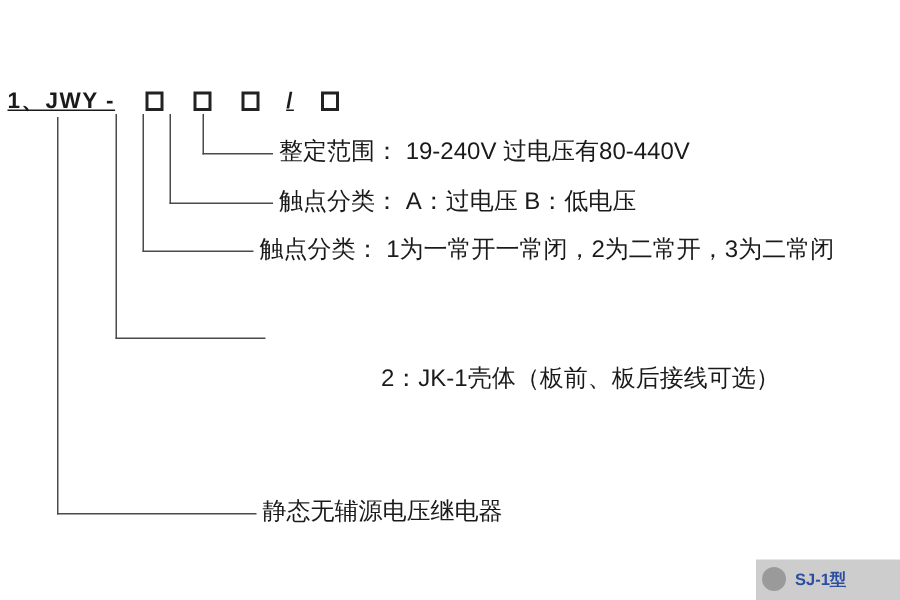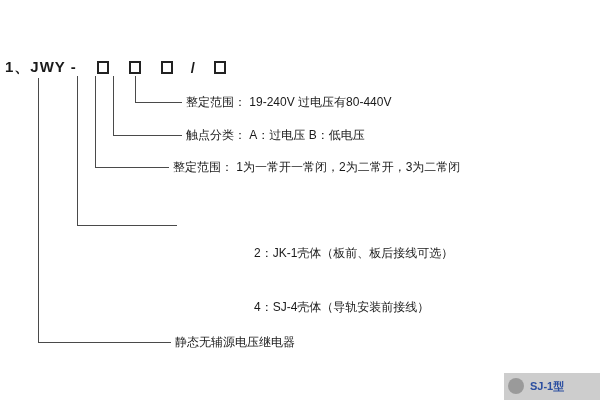--- a/index.html
+++ b/index.html
@@ -7,38 +7,38 @@
     position:relative;
     width:600px;height:400px;
     background:#ffffff;
     font-family:"Liberation Sans", sans-serif;
     color:#1a1a1a;
     overflow:hidden;
   }
   .model-row{
     position:absolute;left:5px;top:58px;
     display:flex;align-items:center;gap:20px;
-    font-size:15px;font-weight:600;letter-spacing:1px;
+    font-size:15px;font-weight:600;letter-spacing:1px;text-decoration:underline;
   }
   .model-row .slash{margin:0 -2px;font-weight:600;}
   .box{
     display:inline-block;
     width:12px;height:13px;
     border:2px solid #222;
     box-sizing:border-box;
     background:#fff;
   }
   .conn{
     position:absolute;
     border-left:1px solid #4a4a4a;
     border-bottom:1px solid #4a4a4a;
   }
   .lbl{
     position:absolute;
-    font-size:12px;
+    font-size:16px;
     line-height:14px;
     white-space:nowrap;
     color:#1a1a1a;
   }
   .watermark{
     position:absolute;right:0;bottom:0;
     width:96px;height:27px;
     background:#cdcdcd;
     display:flex;align-items:center;
     padding-left:26px;
@@ -74,24 +74,23 @@
   <div class="conn" style="left:135px;top:76px;width:46px;height:26px"></div>
   <div class="conn" style="left:113px;top:76px;width:68px;height:59px"></div>
   <div class="conn" style="left:95px;top:76px;width:73px;height:91px"></div>
   <div class="conn" style="left:77px;top:76px;width:99px;height:149px"></div>
   <div class="conn" style="left:38px;top:78px;width:132px;height:264px"></div>
 
   <div class="lbl" style="left:186px;top:95px">整定范围： 19-240V 过电压有80-440V</div>
 
   <div class="lbl" style="left:186px;top:128px">触点分类： A：过电压   B：低电压</div>
 
-  <div class="lbl" style="left:173px;top:160px">整定范围： 1为一常开一常闭，2为二常开，3为二常闭</div>
+  <div class="lbl" style="left:173px;top:160px">触点分类： 1为一常开一常闭，2为二常开，3为二常闭</div>
 
   <div class="lbl" style="left:254px;top:246px">2：JK-1壳体（板前、板后接线可选）</div>
-  <div class="lbl" style="left:254px;top:300px">4：SJ-4壳体（导轨安装前接线）</div>
 
   <div class="lbl" style="left:175px;top:335px">静态无辅源电压继电器</div>
 
   <div class="watermark">
     <span class="blob"></span>
     <span class="wm-text">SJ-1型</span>
   </div>
 
 </div>
 

